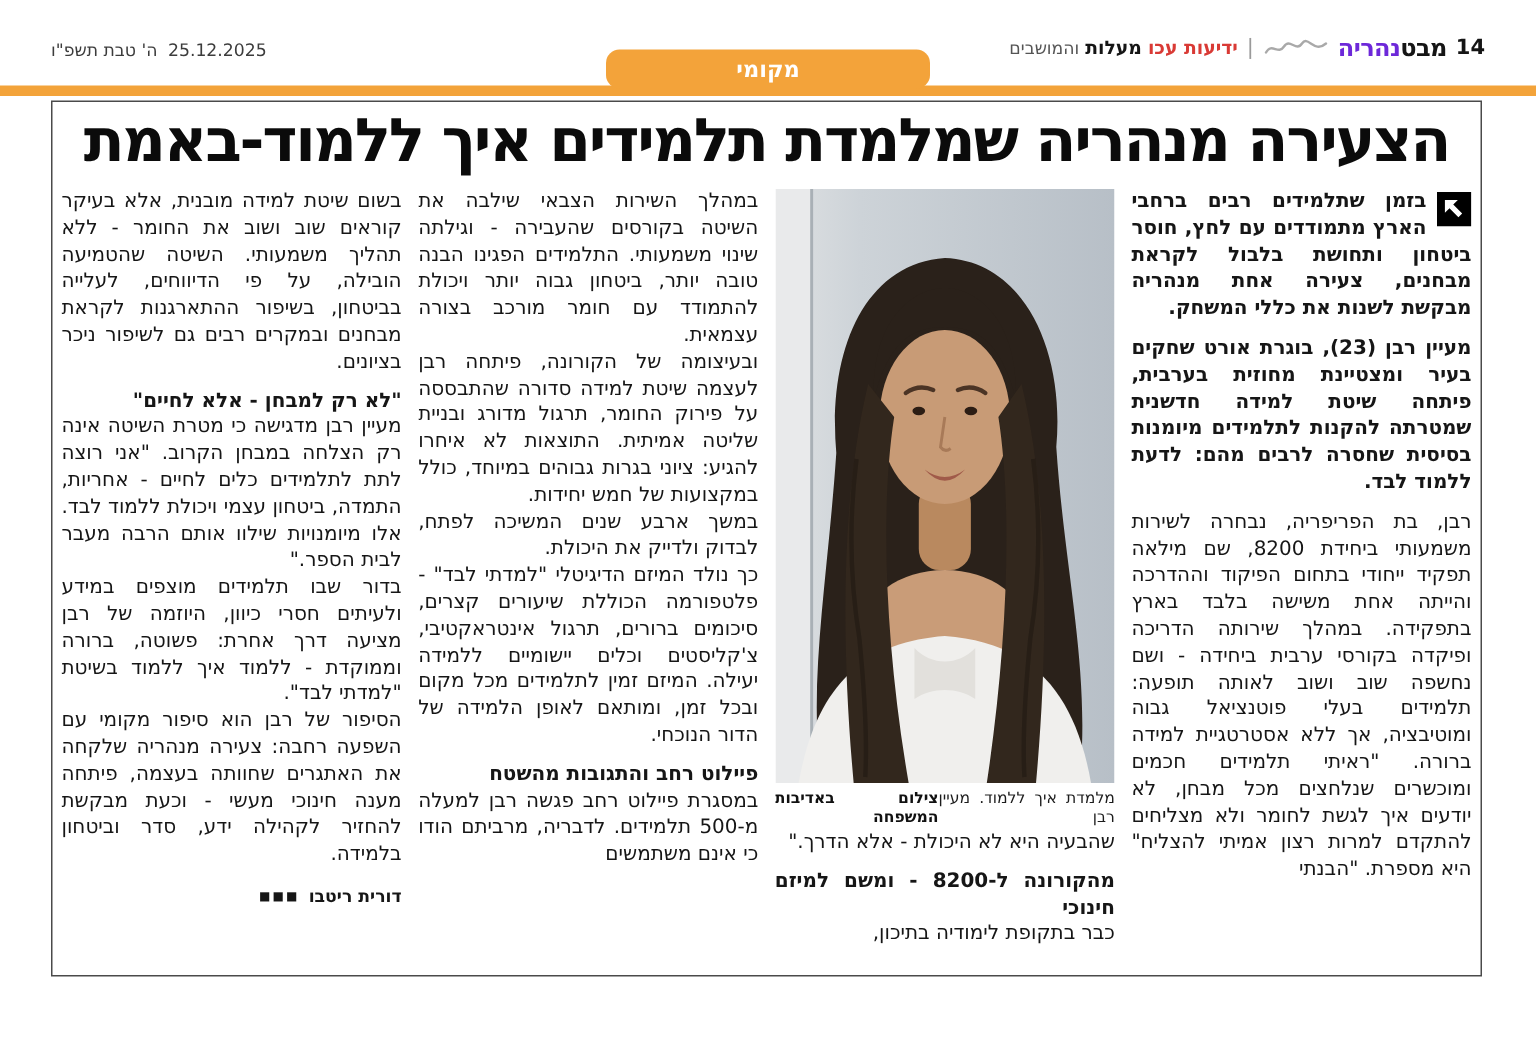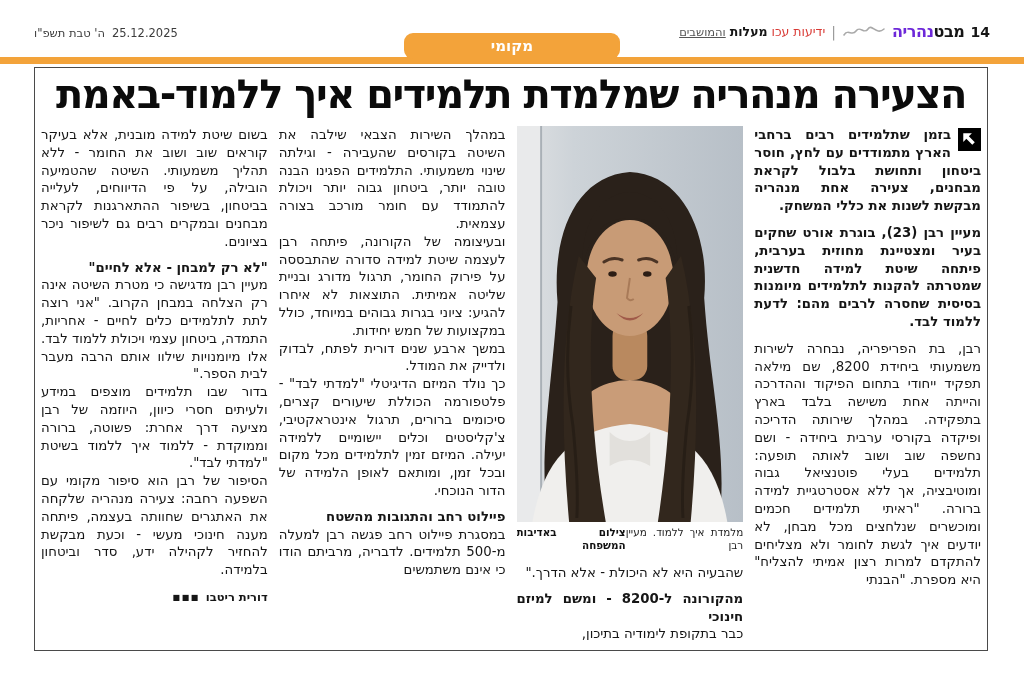--- a/index.html
+++ b/index.html
@@ -14,23 +14,23 @@
     position:absolute;top:24px;right:34px;left:34px;
     display:flex;justify-content:space-between;align-items:flex-end;
   }
   .masthead{display:flex;align-items:center;gap:6px;font-size:12.5px;line-height:1;}
   .page-num{font-weight:800;font-size:14px;text-align:center;}
   .brand{display:flex;align-items:baseline;font-weight:800;font-size:16px;letter-spacing:-.4px;}
   .brand .red{color:#6d28d9;}
   .script-slogan{width:44px;height:15px;opacity:.75;}
   .mast-divider{color:#9a9a9a;font-size:14px;}
   .partner{display:flex;gap:4px;align-items:baseline;}
-  .partner .p-red{color:#d93a35;font-weight:400;}
+  .partner .p-red{color:#d93a35;font-weight:700;}
   .partner .p-bold{font-weight:800;}
-  .partner .p-light{color:#555;font-size:11.5px;text-decoration:underline;}
+  .partner .p-light{color:#555;font-size:11.5px;}
   .date-block{direction:ltr;display:flex;gap:7px;font-size:11.5px;color:#3c3c3c;}
   
   .band{position:absolute;top:57px;left:0;width:1024px;height:7px;background:#f3a33a;}
   .section-tab{
     position:absolute;top:33px;left:50%;transform:translateX(-50%);
     width:216px;height:26px;border-radius:9px;background:#f3a33a;z-index:2;
     display:flex;align-items:center;justify-content:center;
     color:#fff;font-weight:800;font-size:15px;
   }
   
@@ -53,21 +53,21 @@
   .subhead{font-weight:800;margin-top:8px !important;}
   
   .drop-logo{float:right;width:23px;height:23px;margin-left:7px;margin-top:2px;}
   .drop-logo svg{display:block;width:23px;height:23px;}
   
   .photo-fig{margin:0;}
   .photo-svg{display:block;width:100%;height:396px;}
   .cap-row{display:flex;justify-content:space-between;align-items:baseline;margin-top:4px;font-size:10.4px;line-height:13px;}
   .cap{color:#1c1c1c;}
   .credit{font-weight:800;color:#111;}
-  .col2-text{margin-top:12px;}
+  .col2-text{margin-top:1px;}
   
   .byline{margin-top:10px;display:flex;justify-content:flex-start;align-items:center;gap:6px;font-size:11.5px;font-weight:800;}
   .byline-squares{font-size:8px;letter-spacing:1.5px;line-height:1;}
 </style>
 </head>
 <body>
 
 <div class="page-header">
   <div class="masthead">
     <span class="page-num">14</span>
@@ -163,21 +163,21 @@
       <div class="col2-text">
         <p>שהבעיה היא לא היכולת - אלא הדרך."</p>
         <p class="subhead">מהקורונה ל-8200 - ומשם למיזם חינוכי</p>
         <p>כבר בתקופת לימודיה בתיכון,</p>
       </div>
     </div>
 
     <div class="col">
       <p>במהלך השירות הצבאי שילבה את השיטה בקורסים שהעבירה - וגילתה שינוי משמעותי. התלמידים הפגינו הבנה טובה יותר, ביטחון גבוה יותר ויכולת להתמודד עם חומר מורכב בצורה עצמאית.</p>
       <p>ובעיצומה של הקורונה, פיתחה רבן לעצמה שיטת למידה סדורה שהתבססה על פירוק החומר, תרגול מדורג ובניית שליטה אמיתית. התוצאות לא איחרו להגיע: ציוני בגרות גבוהים במיוחד, כולל במקצועות של חמש יחידות.</p>
-      <p>במשך ארבע שנים דורית לפתח, לבדוק ולדייק את המודל.</p>
+      <p>במשך ארבע שנים המשיכה לפתח, לבדוק ולדייק את היכולת.</p>
       <p>כך נולד המיזם הדיגיטלי "למדתי לבד" - פלטפורמה הכוללת שיעורים קצרים, סיכומים ברורים, תרגול אינטראקטיבי, צ'קליסטים וכלים יישומיים ללמידה יעילה. המיזם זמין לתלמידים מכל מקום ובכל זמן, ומותאם לאופן הלמידה של הדור הנוכחי.</p>
       <p class="subhead">פיילוט רחב והתגובות מהשטח</p>
       <p>במסגרת פיילוט רחב פגשה רבן למעלה מ-500 תלמידים. לדבריה, מרביתם הודו כי אינם משתמשים</p>
     </div>
 
     <div class="col">
       <p>בשום שיטת למידה מובנית, אלא בעיקר קוראים שוב ושוב את החומר - ללא תהליך משמעותי. השיטה שהטמיעה הובילה, על פי הדיווחים, לעלייה בביטחון, בשיפור ההתארגנות לקראת מבחנים ובמקרים רבים גם לשיפור ניכר בציונים.</p>
       <p class="subhead">"לא רק למבחן - אלא לחיים"</p>
       <p>מעיין רבן מדגישה כי מטרת השיטה אינה רק הצלחה במבחן הקרוב. "אני רוצה לתת לתלמידים כלים לחיים - אחריות, התמדה, ביטחון עצמי ויכולת ללמוד לבד. אלו מיומנויות שילוו אותם הרבה מעבר לבית הספר."</p>
       <p>בדור שבו תלמידים מוצפים במידע ולעיתים חסרי כיוון, היוזמה של רבן מציעה דרך אחרת: פשוטה, ברורה וממוקדת - ללמוד איך ללמוד בשיטת "למדתי לבד".</p>

